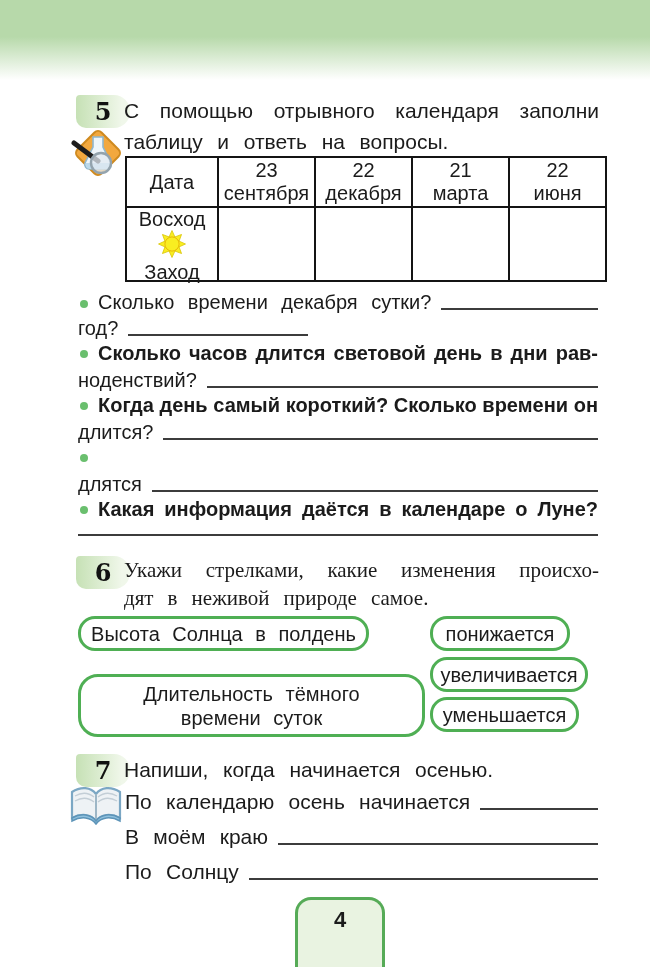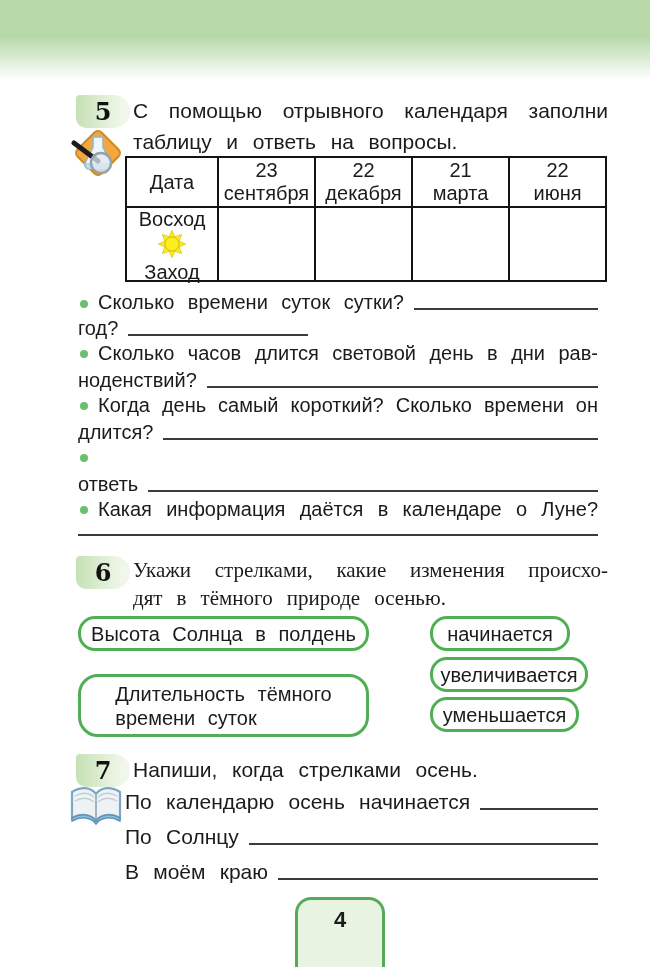--- a/index.html
+++ b/index.html
@@ -16,21 +16,21 @@
     position:absolute; width:54px; height:33px;
     background:linear-gradient(90deg,#c6e1b5 0%, #f0f7ea 85%);
     border-radius:4px 16px 16px 10px;
     display:flex; align-items:center; justify-content:center;
     font-family:"DejaVu Serif", serif; font-weight:bold; font-size:24px; color:#111;
   }
   .badge-5 { left:76px; top:95px; }
   .badge-6 { left:76px; top:556px; }
   .badge-7 { left:76px; top:754px; }
 
-  .instr { position:absolute; left:133px; width:475px; font-size:21px; }
+  .instr { position:absolute; left:124px; width:475px; font-size:21px; }
   .jline { text-align:justify; text-align-last:justify; white-space:nowrap; }
   .lline { word-spacing:0.42em; }
   .ex5-instr { top:95px; line-height:31px; }
   .ex6-instr { top:556px; line-height:28px;font-family:Liberation Serif, serif; }
   .ex7-title { top:757px; line-height:25px; }
 
   .icon-abs { position:absolute; }
   .icon-flask { left:70px; top:125px; }
   .icon-book  { left:67px; top:784px; }
 
@@ -42,41 +42,41 @@
   .cal-table .hrow th { height:48px; line-height:23px; }
   .preline { white-space:pre-line; }
   .c0 { width:90px;border-radius:14px; } .cN { width:95px; }
   .sunrise-cell { height:72px; vertical-align:middle; }
   .sun-col { display:flex; flex-direction:column; align-items:center; justify-content:space-between; height:72px; padding:1px 9px; box-sizing:border-box; }
   .sun-col span { font-size:20px; line-height:20px; }
 
   
   .questions { position:absolute; left:78px; top:288px; width:520px; font-size:20px; }
   .qflex { display:flex; align-items:flex-end; height:26px; }
-  .qjust { height:26px; line-height:26px; text-align:justify; text-align-last:justify; white-space:nowrap; }
+  .qjust { height:26px; line-height:26px; text-align:justify; text-align-last:justify; white-space:nowrap;font-weight:bold; }
   .qtext { white-space:nowrap; word-spacing:0.40em; line-height:24px; }
   .bullet {
     width:8px; height:8px; border-radius:50%; background:#6abf6e;
     flex:0 0 8px; align-self:center; margin:5px 10px 0 2px; display:inline-block;
   }
   .qjust .bullet { vertical-align:2px; margin:0 10px 0 2px; }
   .blank { flex:1 1 auto; border-bottom:2px solid #3c3c3c; margin:0 0 4px 10px; height:1px; }
   .blank-fixed { flex:0 0 180px; }
   .full-rule { height:12px; border-bottom:2px solid #3c3c3c; }
 
   
   .gbox {
     position:absolute; box-sizing:border-box; border:3px solid #4faf54; border-radius:17px;
     background:#ffffff; display:flex; align-items:center; justify-content:center;
-    font-size:20px; word-spacing:0.35em; line-height:24px;
+    font-size:20px; word-spacing:0.35em; text-align:center; line-height:24px;
   }
   .box-l1 { left:78px;  top:616px; width:291px; height:35px; }
   .box-r1 { left:430px; top:616px; width:140px; height:35px; }
   .box-r2 { left:430px; top:657px; width:158px; height:35px; }
-  .box-l2 { left:78px;  top:674px; width:291px; height:63px; border-radius:20px; }
+  .box-l2 { left:78px;  top:674px; width:347px; height:63px; border-radius:20px; }
   .box-r3 { left:430px; top:697px; width:149px; height:35px; }
 
   
   .ex7-lines { position:absolute; left:125px; top:789px; width:473px; font-size:21px; }
   .wline { display:flex; align-items:flex-end; height:25px; margin-bottom:10px; }
   .wline .qtext { line-height:25px; }
 
   
   .pagenum {
     position:absolute; left:295px; top:897px; width:90px; height:80px; box-sizing:border-box;
@@ -149,21 +149,21 @@
       <td></td>
       <td></td>
       <td></td>
     </tr>
   </tbody>
     </table>
 
   <div class="questions">
     <div class="qflex">
       <span class="bullet"></span>
-      <span class="qtext">Сколько времени суток сутки?</span>
+      <span class="qtext">Сколько времени декабря сутки?</span>
       <span class="blank"></span>
     </div>
     <div class="qflex">
       <span class="qtext">год?</span>
       <span class="blank blank-fixed"></span>
     </div>
     <div class="qjust">
       <span class="bullet"></span><span>Сколько часов длится световой день в дни рав-</span>
     </div>
     <div class="qflex">
@@ -174,81 +174,81 @@
       <span class="bullet"></span><span>Когда день самый короткий? Сколько времени он</span>
     </div>
     <div class="qflex">
       <span class="qtext">длится?</span>
       <span class="blank"></span>
     </div>
     <div class="qjust">
       <span class="bullet"></span>
     </div>
     <div class="qflex">
-      <span class="qtext">ответь</span>
+      <span class="qtext">длятся</span>
       <span class="blank"></span>
     </div>
     <div class="qjust">
       <span class="bullet"></span><span>Какая информация даётся в календаре о Луне?</span>
     </div>
     <div class="full-rule"></div>
   </div>
 
   <div class="badge badge-6">
     <span>6</span>
   </div>
 
   <div class="instr ex6-instr">
     <div class="jline">Укажи стрелками, какие изменения происхо-</div>
-    <div class="lline">дят в тёмного природе осенью.</div>
+    <div class="lline">дят в неживой природе самое.</div>
   </div>
 
   <div class="gbox box-l1">
     <span>Высота Солнца в полдень</span>
   </div>
   <div class="gbox box-r1">
-    <span>начинается</span>
+    <span>понижается</span>
   </div>
   <div class="gbox box-r2">
     <span>увеличивается</span>
   </div>
   <div class="gbox box-l2">
     <span class="preline">Длительность тёмного
 времени суток</span>
   </div>
   <div class="gbox box-r3">
     <span>уменьшается</span>
   </div>
 
   <div class="badge badge-7">
     <span>7</span>
   </div>
 
-  <div class="instr ex7-title lline">Напиши, когда стрелками осень.</div>
+  <div class="instr ex7-title lline">Напиши, когда начинается осенью.</div>
 
   <div class="icon-abs icon-book">
     <svg width="58" height="46" viewBox="0 0 58 46">
       <path d="M5 8 C14 2, 24 3, 29 10 C34 3, 44 2, 53 8 L53 34 C44 29, 34 30, 29 37 C24 30, 14 29, 5 34 Z" fill="#eef2f5" stroke="#7ba7c4" stroke-width="2.2"></path>
       <path d="M29 10 L29 37" stroke="#9db6c6" stroke-width="2"></path>
       <path d="M8 12 C15 8, 22 9, 27 13 M8 17 C15 13, 22 14, 27 18 M31 13 C36 9, 43 8, 50 12 M31 18 C36 14, 43 13, 50 17" fill="none" stroke="#c3ced6" stroke-width="1.4"></path>
       <path d="M5 34 C14 29, 24 30, 29 37 C34 30, 44 29, 53 34 L53 37 C44 32, 34 33, 29 40 C24 33, 14 32, 5 37 Z" fill="#8fc1de" stroke="#5d94b8" stroke-width="1.5"></path>
     </svg>
   </div>
 
   <div class="ex7-lines">
     <div class="wline">
       <span class="qtext">По календарю осень начинается</span>
       <span class="blank"></span>
     </div>
     <div class="wline">
+      <span class="qtext">В моём краю</span>
+      <span class="blank"></span>
+    </div>
+    <div class="wline">
       <span class="qtext">По Солнцу</span>
-      <span class="blank"></span>
-    </div>
-    <div class="wline">
-      <span class="qtext">В моём краю</span>
       <span class="blank"></span>
     </div>
   </div>
 
   <div class="pagenum">
     <span>4</span>
   </div>
 </div>
 
 </body></html>

